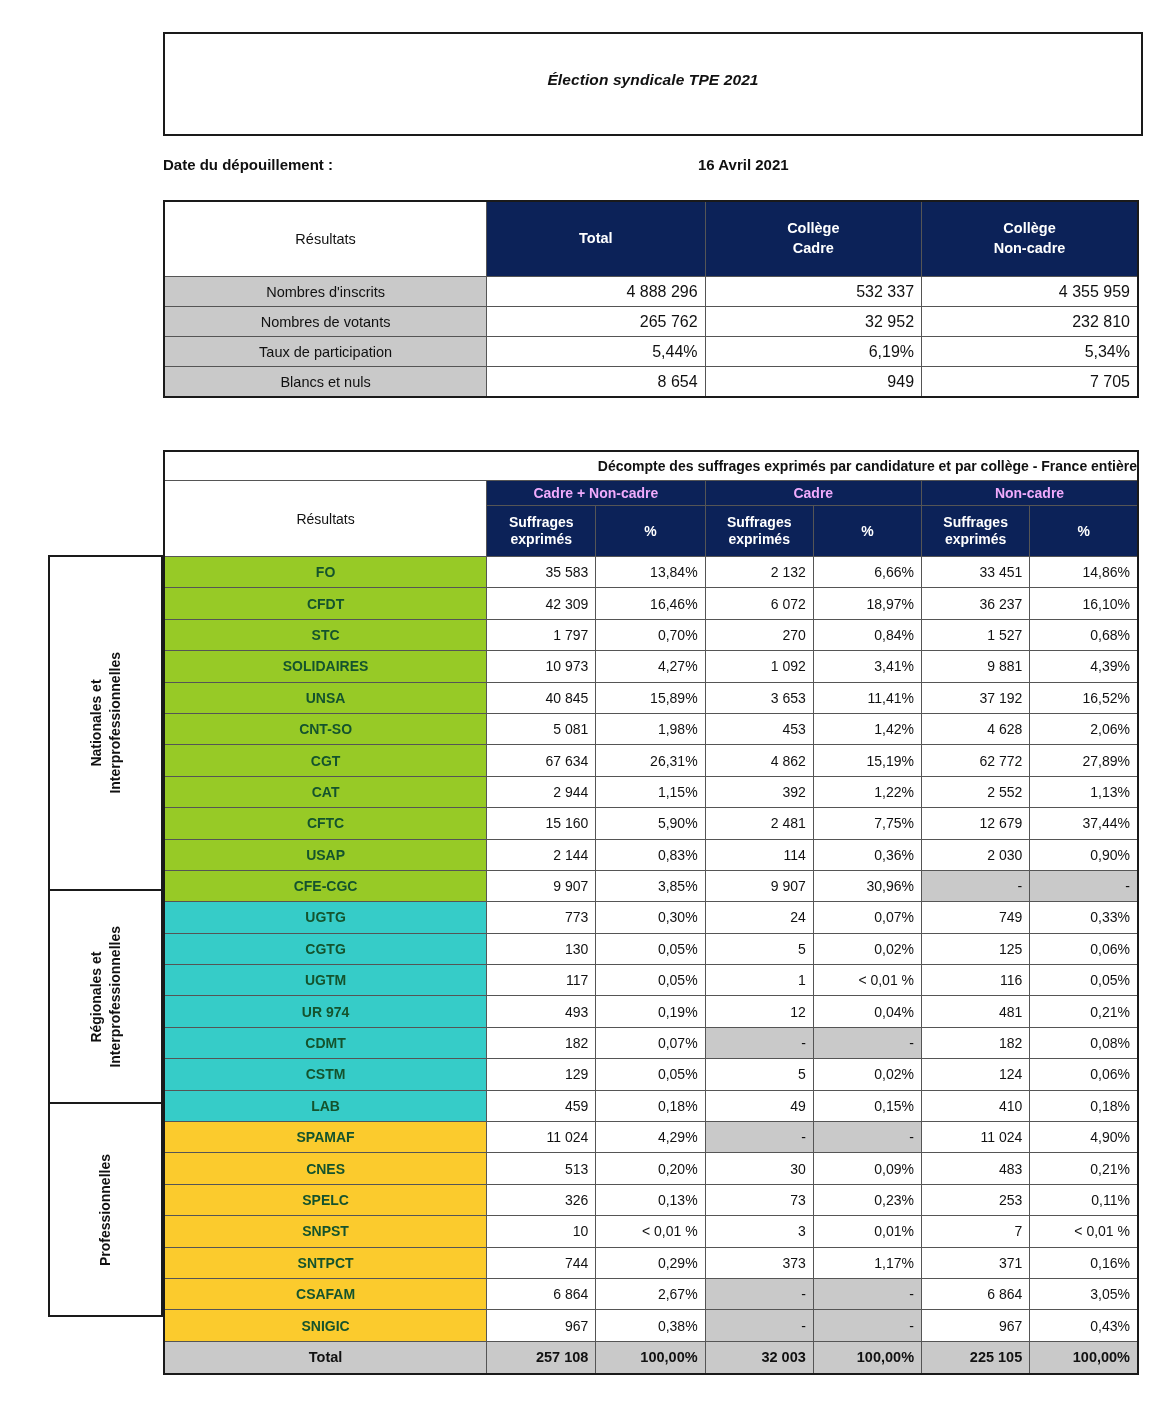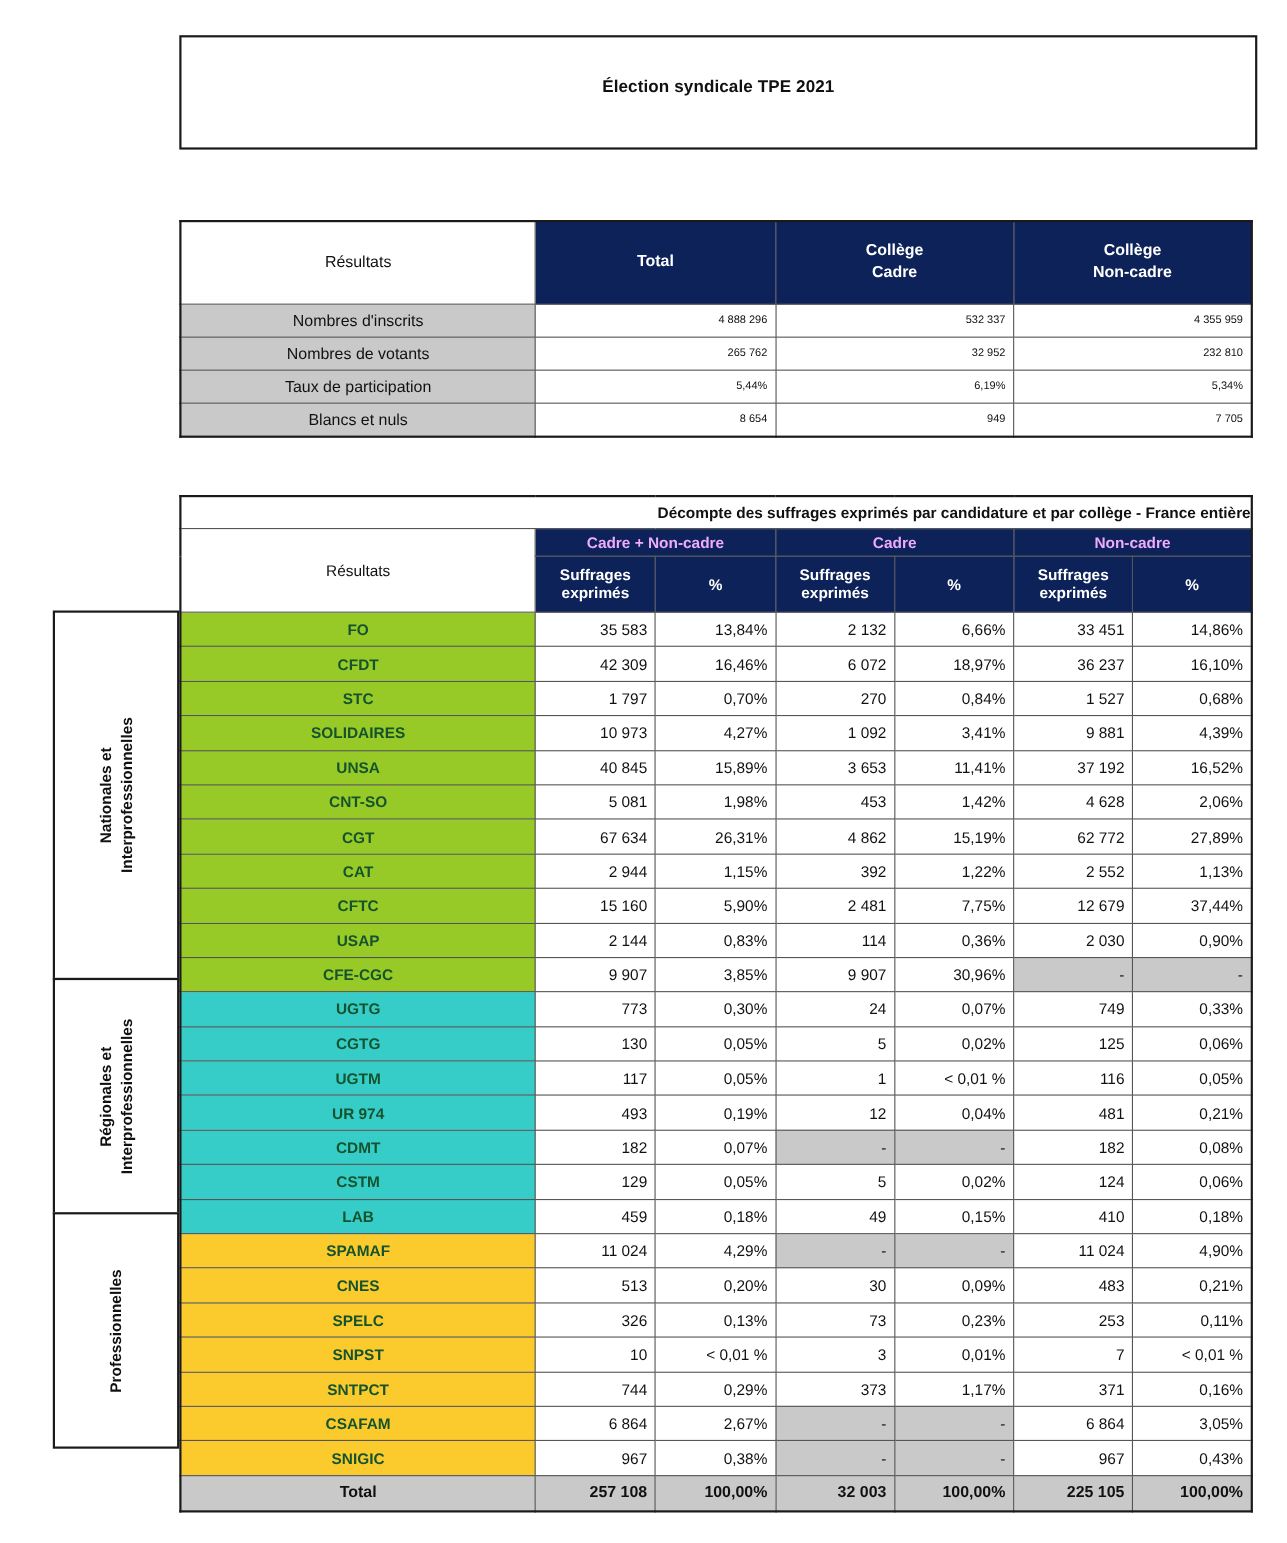--- a/index.html
+++ b/index.html
@@ -10,21 +10,21 @@
     color:#111111;
     overflow:hidden;
   }
   .page{position:relative;width:1170px;height:1403px;}
 
   
   .title-box{
     position:absolute;left:163px;top:32px;width:976px;height:100px;
     border:2px solid #1a1a1a;
     background:#fff;
-    display:flex;flex-direction:row;align-items:center;justify-content:center;
+    display:flex;flex-direction:row;align-items:center;justify-content:center;font-style:italic;
   }
   .title-line1{font-size:15.5px;font-weight:bold;letter-spacing:.1px;margin-bottom:8px;}
   .title-line2{font-size:15.5px;font-weight:bold;letter-spacing:.1px;}
 
   
   .date-row{position:absolute;left:163px;top:156px;width:976px;height:24px;}
   .date-label{position:absolute;left:0;top:0;font-size:15px;font-weight:bold;}
   .date-value{position:absolute;left:535px;top:0;font-size:15px;font-weight:bold;}
 
   
@@ -45,21 +45,21 @@
     background:#fff;border:1px solid #555;
     text-align:center;font-size:14.5px;font-weight:normal;height:74px;
   }
   .summary .hd-navy{
     background:#0c2258;color:#fff;font-weight:bold;text-align:center;
     font-size:14.5px;height:74px;line-height:1.35;
   }
   .summary .lbl{
     background:#c9c9c9;text-align:center;font-size:14.5px;font-weight:normal;
   }
-  .summary .num{background:#fff;text-align:right;padding-right:7px;font-size:10px;}
+  .summary .num{background:#fff;text-align:right;padding-right:7px;font-size:16px;}
 
   
   .mainwrap{position:absolute;left:48px;top:450px;width:1091px;}
   .main{
     position:absolute;left:115px;top:0;width:976px;
     border:2px solid #1a1a1a;
   }
   .main td{border:1px solid #555;font-size:14px;}
 
   .decompte{
@@ -111,20 +111,24 @@
 </style>
 </head>
 <body>
 
 <div class="page">
 
   <div class="title-box">
     <div class="title-line1">Élection syndicale TPE 2021</div>
   </div>
 
+  <div class="date-row">
+    <span class="date-label">Date du dépouillement :</span>
+    <span class="date-value">16 Avril 2021</span>
+  </div>
 
   <table class="summary">
     <colgroup>
       <col style="width:322px">
         <col style="width:218px">
         <col style="width:216px">
         <col style="width:216px">
     </colgroup>
     <thead>
       <tr>

